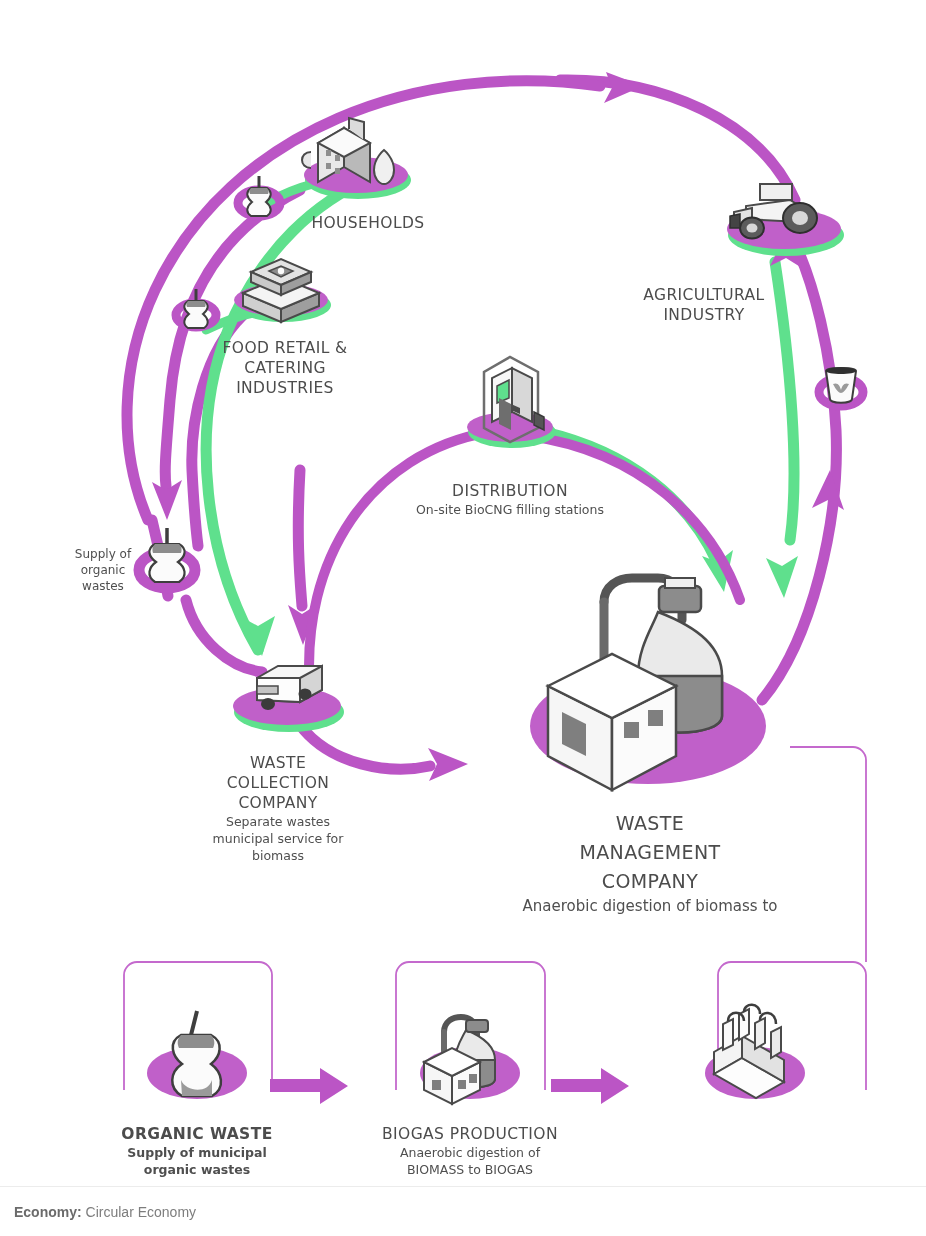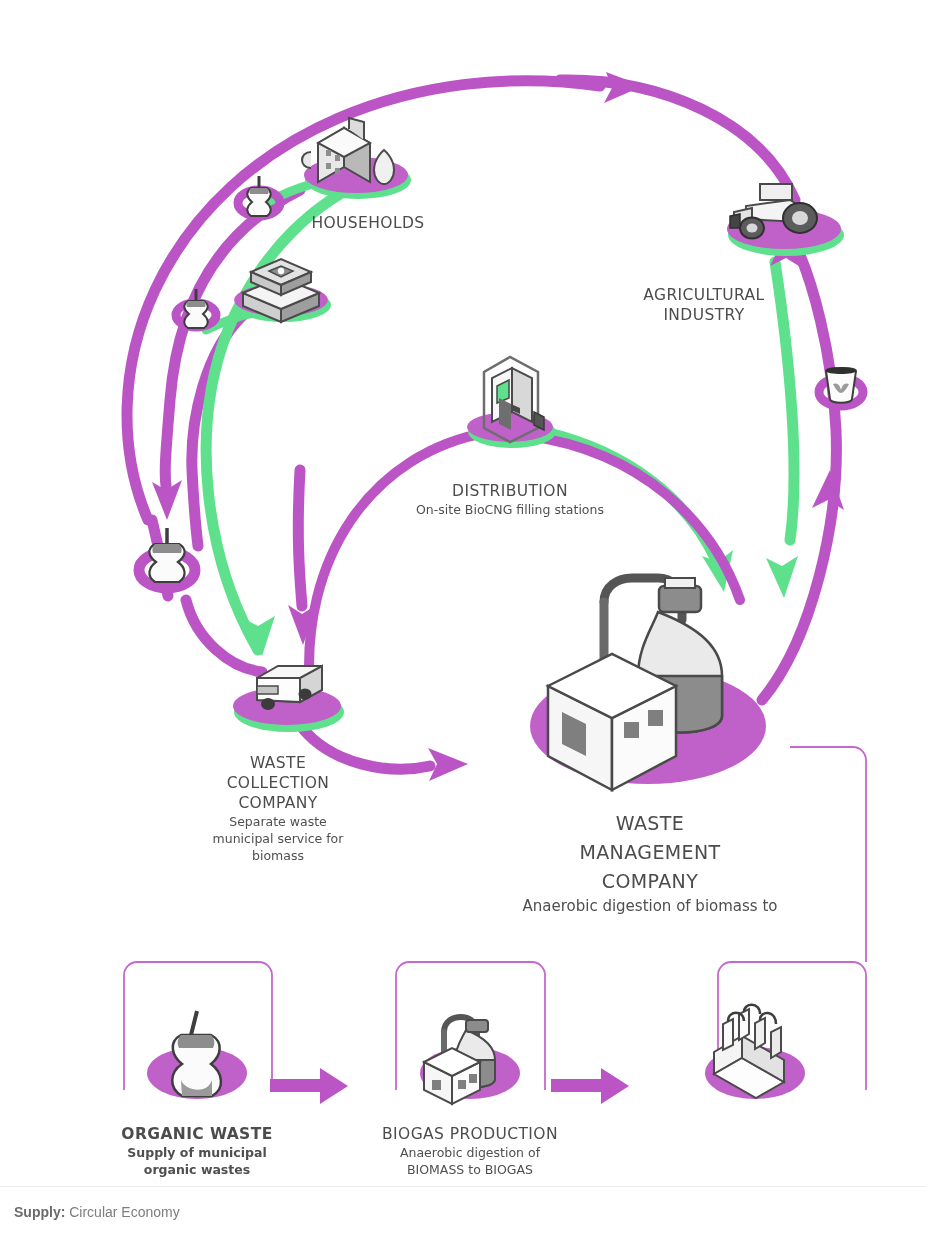--- a/index.html
+++ b/index.html
@@ -243,37 +243,47 @@
       <path d="M744,1012 C744,1002 760,1002 760,1014" fill="none" stroke="#3e3e3e" stroke-width="2.5"></path>
       <path d="M760,1020 C760,1010 776,1010 776,1024" fill="none" stroke="#3e3e3e" stroke-width="2.5"></path>
     </g>
   </g>
 </svg>
 
 <div class="lbl" style="left:258px;top:213px;width:220px;">
   <div class="cap">HOUSEHOLDS</div>
 </div>
 
+<div class="lbl" style="left:185px;top:338px;width:200px;">
+  <div class="cap">FOOD RETAIL &amp;</div>
+  <div class="cap">CATERING</div>
+  <div class="cap">INDUSTRIES</div>
+</div>
 
 <div class="lbl" style="left:388px;top:481px;width:244px;">
   <div class="cap">DISTRIBUTION</div>
   <div class="sub">On-site BioCNG filling stations</div>
 </div>
 
 <div class="lbl" style="left:604px;top:285px;width:200px;">
   <div class="cap">AGRICULTURAL</div>
   <div class="cap">INDUSTRY</div>
 </div>
 
+<div class="lbl small tiny" style="left:48px;top:546px;width:110px;">
+  <div class="sub">Supply of</div>
+  <div class="sub">organic</div>
+  <div class="sub">wastes</div>
+</div>
 
 <div class="lbl" style="left:178px;top:753px;width:200px;">
   <div class="cap">WASTE</div>
   <div class="cap">COLLECTION</div>
   <div class="cap">COMPANY</div>
-  <div class="sub">Separate waste</div>
+  <div class="sub">Separate wastes</div>
   <div class="sub">municipal service for</div>
   <div class="sub">biomass</div>
 </div>
 
 <div class="lbl big" style="left:468px;top:809px;width:364px;">
   <div class="cap">WASTE</div>
   <div class="cap">MANAGEMENT</div>
   <div class="cap">COMPANY</div>
   <div class="sub">Anaerobic digestion of biomass to</div>
 </div>
@@ -286,17 +296,17 @@
 
 <div class="lbl" style="left:358px;top:1124px;width:224px;text-align:center;">
   <div class="cap">BIOGAS PRODUCTION</div>
   <div class="sub">Anaerobic digestion of</div>
   <div class="sub">BIOMASS to BIOGAS</div>
 </div>
 
 
 <div class="hairline"></div>
 <div class="footer">
-  <b>Supply:</b>
+  <b>Economy:</b>
   <span>Circular Economy</span>
 </div>
 
 </div>
 
 </body></html>

